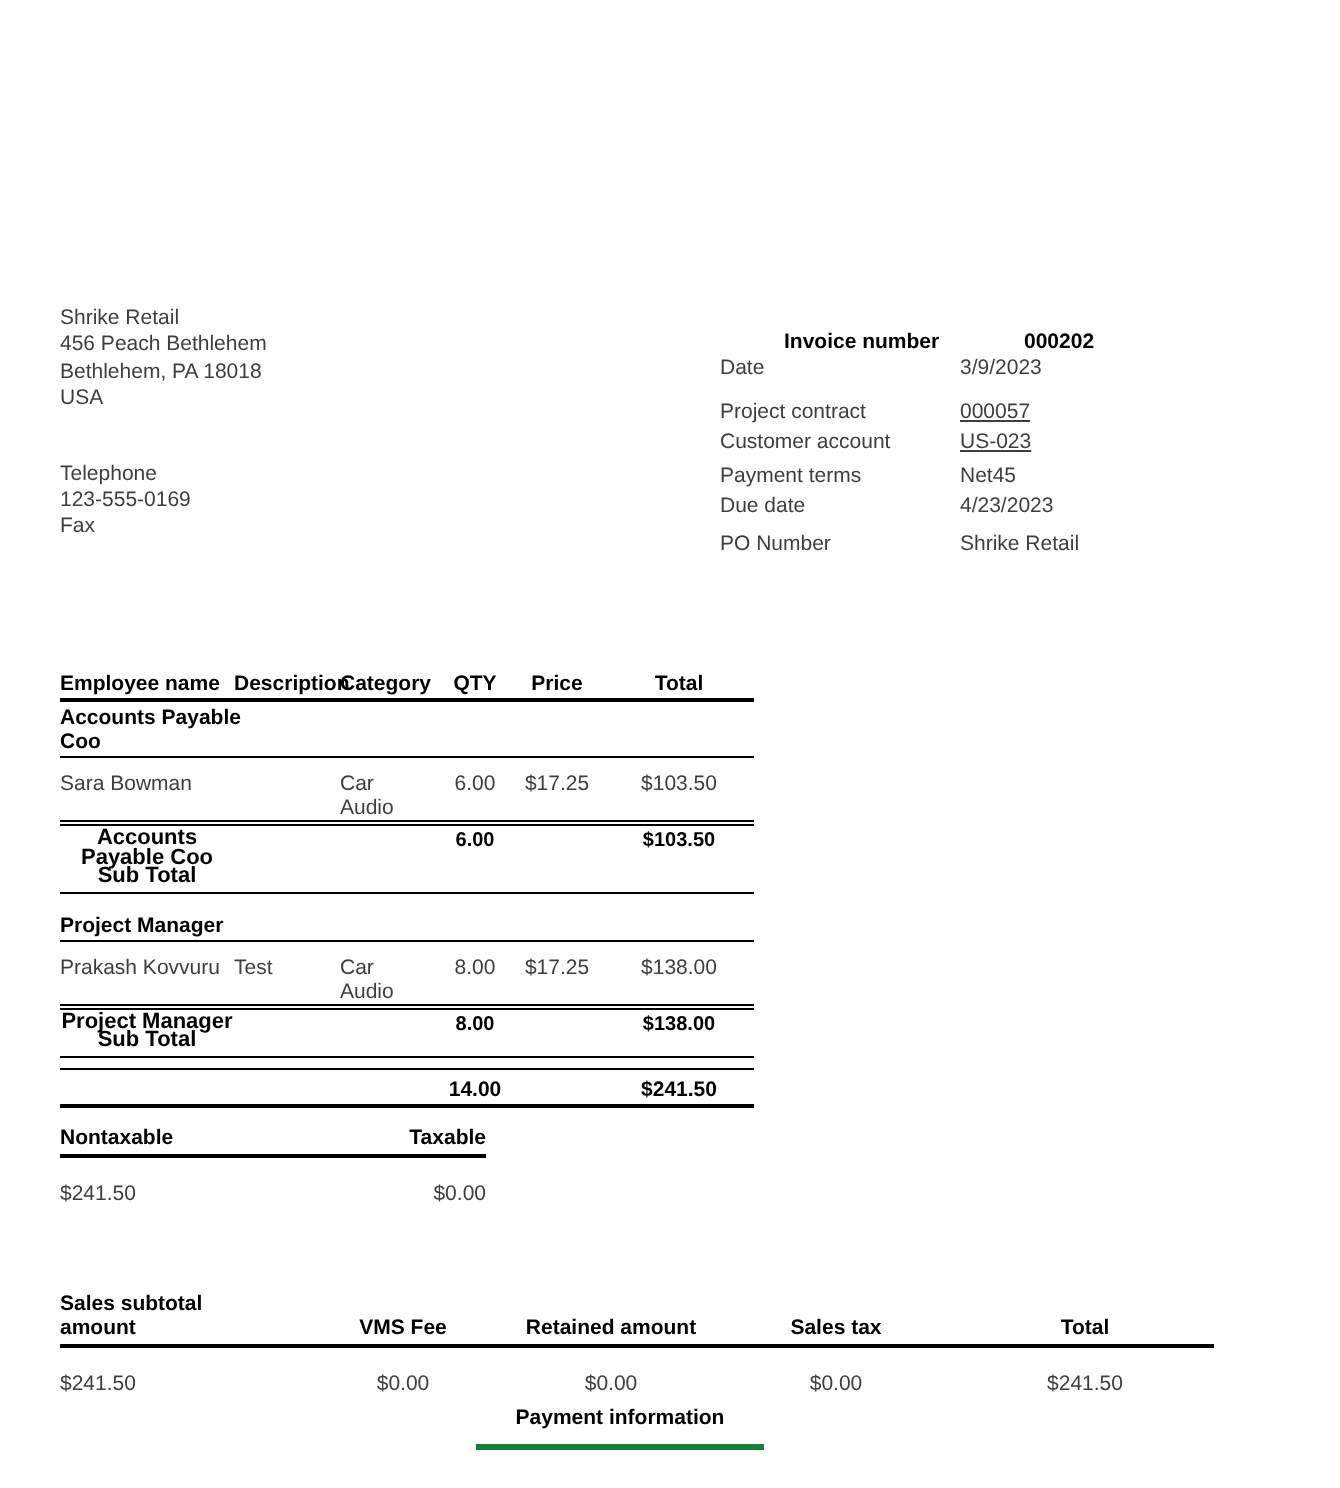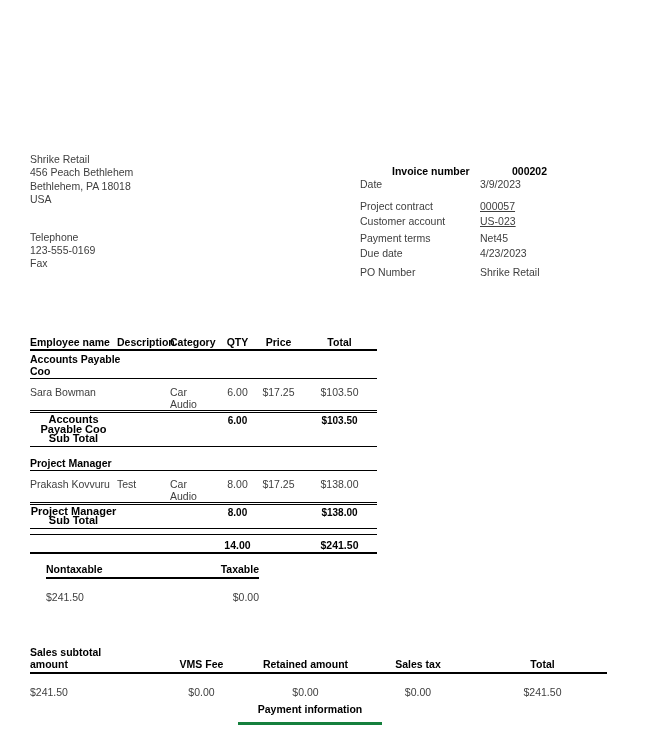--- a/index.html
+++ b/index.html
@@ -41,21 +41,21 @@
   .i-data { padding-top: 7px; color: #3e3e3e; }
   .i-data .cat { display: inline-block; max-width: 36px; }
   .i-subtotal { border-top: 3px double #000; border-bottom: 1px solid #000; padding-top: 2px; font-weight: bold; color: #000; }
   .i-subtotal .slabel { font-size: 11px; line-height: 9.5px; display: inline-block; max-width: 92px; padding-bottom: 2px; text-align: center; }
   .i-subtotal .sval { font-size: 10px; }
   .mt8 { margin-top: 8px; }
   .i-hr { border-top: 1px solid #000; margin-top: 5px; }
   .i-grand { font-weight: bold; color: #000; padding: 4px 0 1px 0; border-bottom: 2px solid #000; }
 
   
-  .ttable { position: absolute; left: 46px; top: 563px; width: 213px; }
+  .ttable { position: absolute; left: 30px; top: 563px; width: 213px; }
   .t-header { display: flex; justify-content: space-between; font-weight: bold; color: #000; padding-bottom: 2px; border-bottom: 2px solid #000; }
   .t-values { display: flex; justify-content: space-between; padding-top: 12px; }
 
   
   .stable { position: absolute; left: 30px; top: 646px; width: 577px; line-height: 12px; }
   .s-header { display: grid; grid-template-columns: 120px 103px 105px 120px 129px; align-items: end; font-weight: bold; color: #000; padding-bottom: 2px; border-bottom: 2px solid #000; }
   .s-header .wrapcell { display: inline-block; max-width: 80px; }
   .s-values { display: grid; grid-template-columns: 120px 103px 105px 120px 129px; padding-top: 12px; }
 
   

